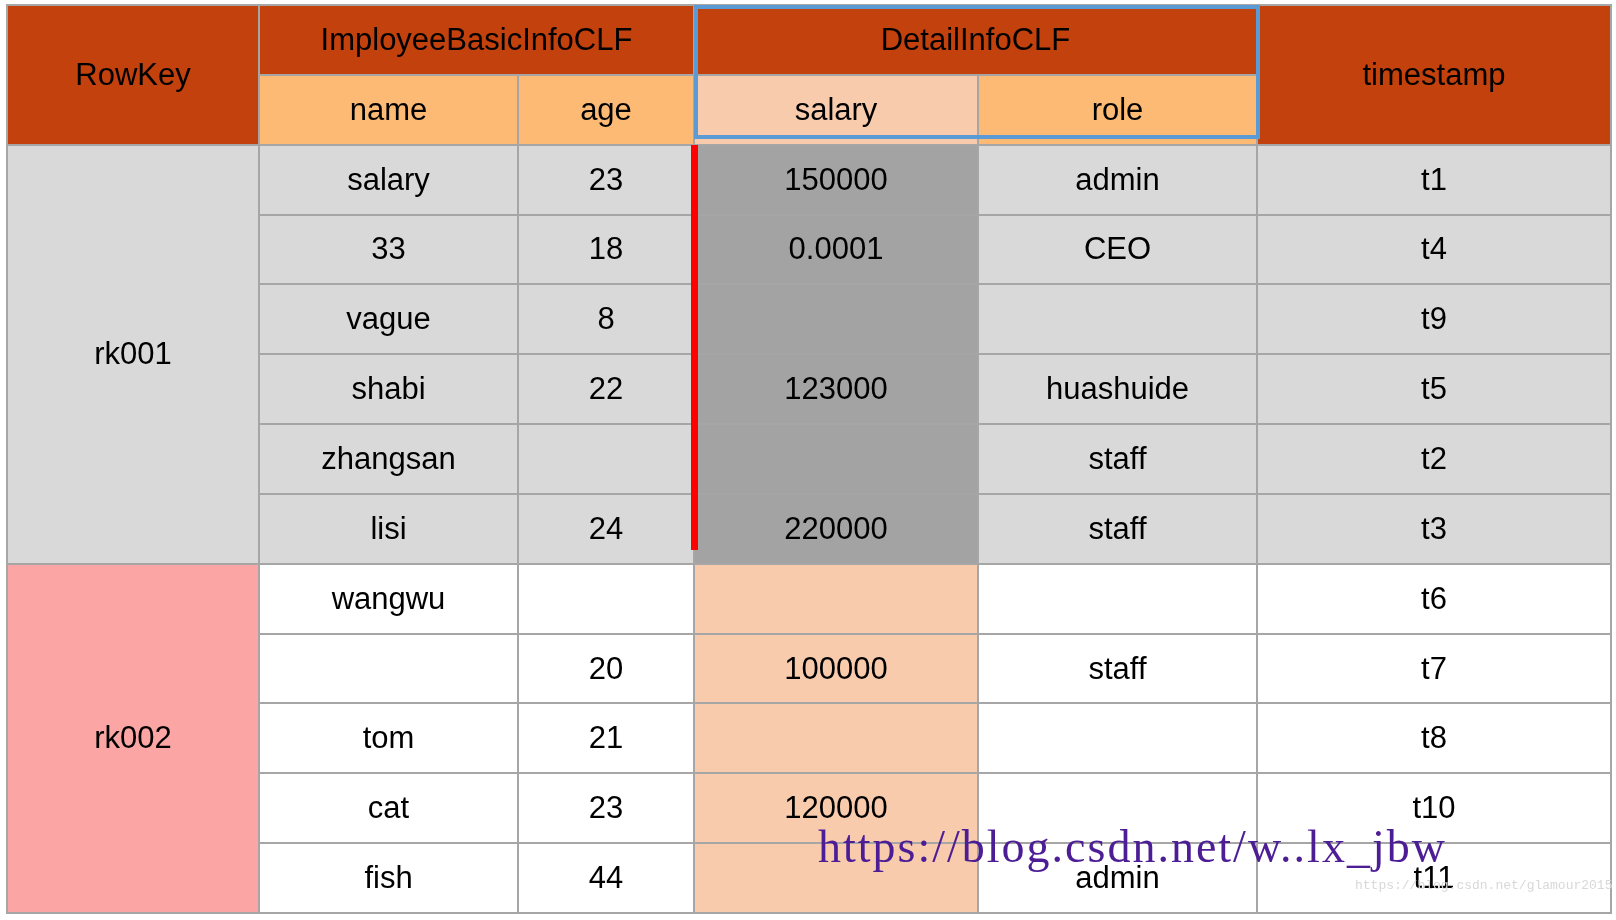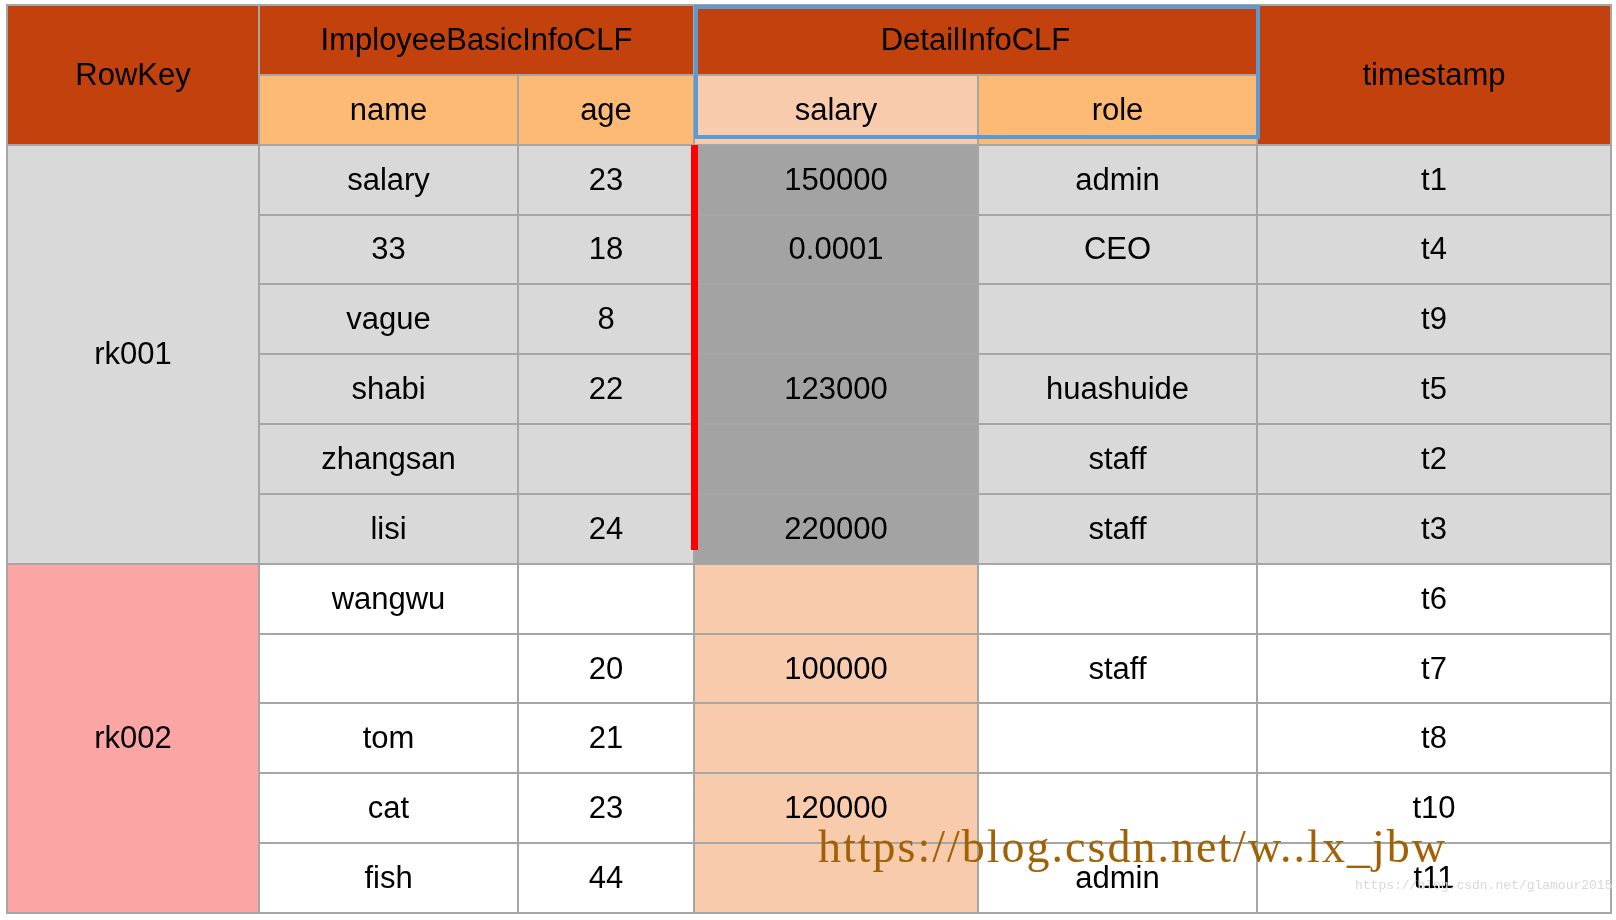--- a/index.html
+++ b/index.html
@@ -21,21 +21,21 @@
     background: #ffffff;
   }
 
   
   .watermark-big {
     position: absolute;
     left: 818px;
     top: 820px;
     font-family: "Liberation Serif", serif;
     font-size: 46px;
-    color: #a16207;
+    color: #4c1d95;
     letter-spacing: 2px;
     white-space: nowrap;
     z-index: 40;
     pointer-events: none;
     text-align: right;
   }
   .watermark-small {
     position: absolute;
     left: 1355px;
     top: 878px;

